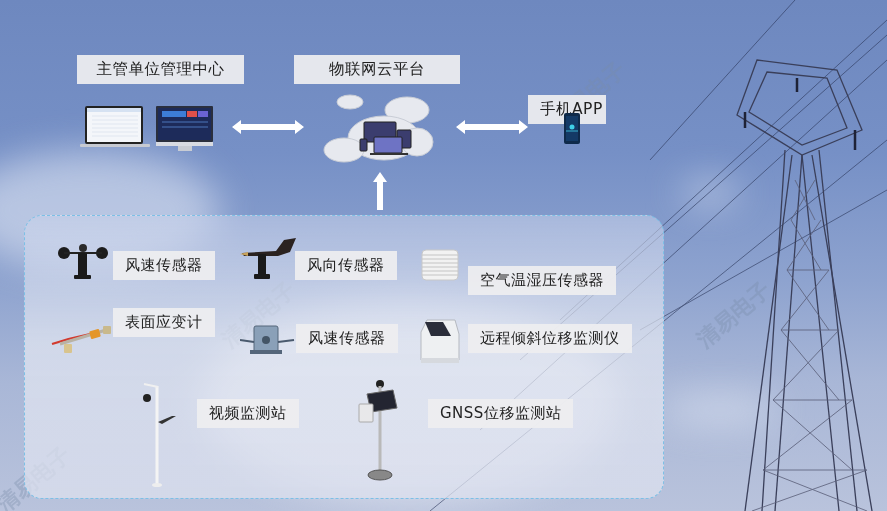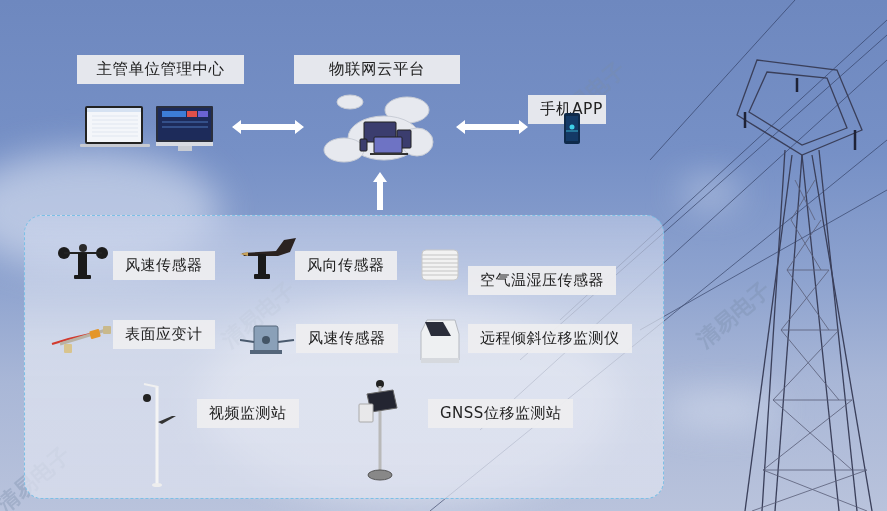--- a/index.html
+++ b/index.html
@@ -186,21 +186,21 @@
   </svg>
   <div class="label" style="left:468px;top:251px;margin-top:15px;">空气温湿压传感器</div>
 
   <svg class="device" style="left:50px;top:322px;" width="62" height="34">
     <path d="M2,22 Q20,16 40,12" stroke="#d23a2e" stroke-width="2" fill="none"></path>
     <line x1="10" y1="22" x2="56" y2="8" stroke="#b9b2a4" stroke-width="3"></line>
     <rect x="40" y="8" width="10" height="8" rx="1" fill="#e4962a" transform="rotate(-15 45 12)"></rect>
     <rect x="14" y="22" width="8" height="9" rx="1" fill="#d8c48e"></rect>
     <rect x="53" y="4" width="8" height="8" rx="1" fill="#c9b98c"></rect>
   </svg>
-  <div class="label" style="left:113px;top:320px;">表面应变计</div>
+  <div class="label" style="left:113px;top:308px;">表面应变计</div>
 
   <svg class="device" style="left:240px;top:322px;" width="56" height="36">
     <rect x="14" y="4" width="24" height="26" rx="2" fill="#8aa0b8" stroke="#55667a"></rect>
     <circle cx="26" cy="18" r="4" fill="#445566"></circle>
     <line x1="0" y1="18" x2="14" y2="20" stroke="#4a5a6e" stroke-width="2"></line>
     <line x1="38" y1="20" x2="54" y2="18" stroke="#4a5a6e" stroke-width="2"></line>
     <rect x="10" y="28" width="32" height="4" fill="#55667a"></rect>
   </svg>
   <div class="label" style="left:296px;top:324px;">风速传感器</div>
 

